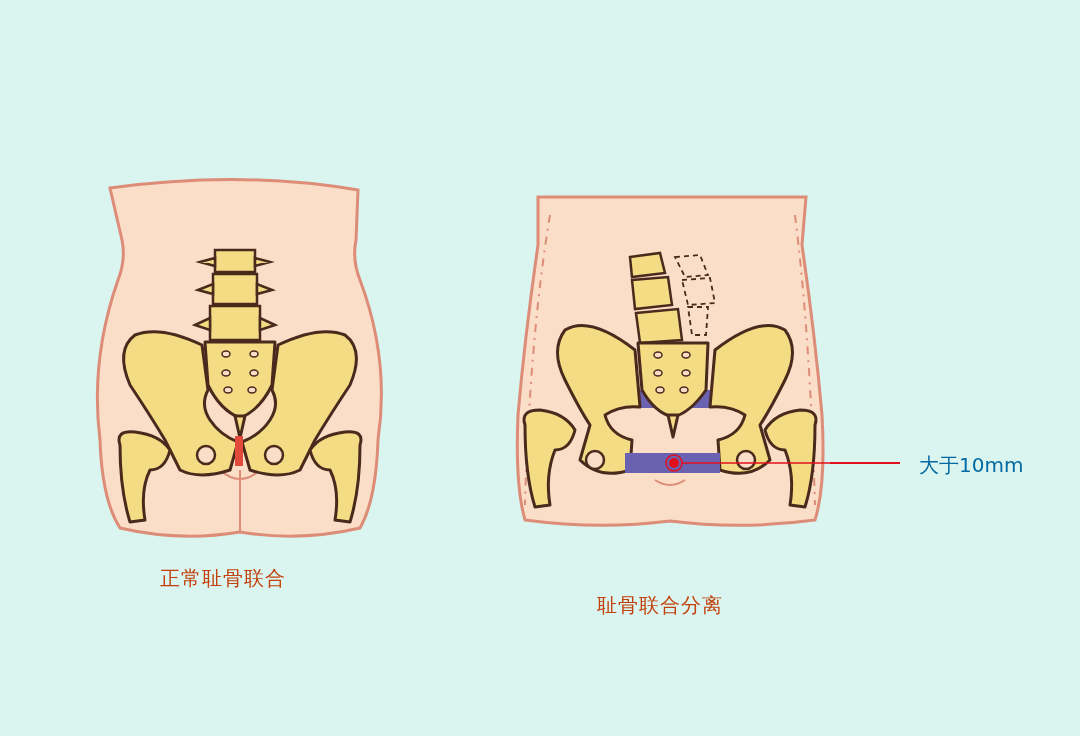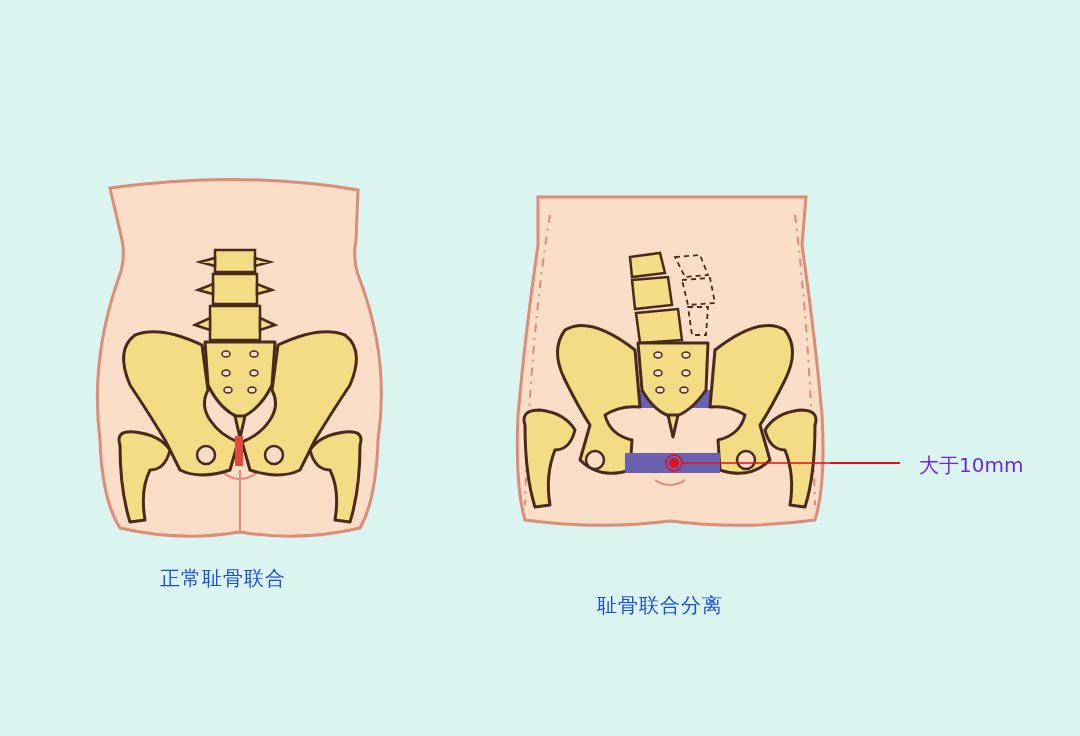--- a/index.html
+++ b/index.html
@@ -4,25 +4,25 @@
 <style>
   html, body { margin:0; padding:0; }
   body {
     width:1080px; height:736px; overflow:hidden;
     background:#daf5f0;
     font-family:"DejaVu Sans","Liberation Sans",sans-serif;
     position:relative;
   }
   .figure { position:absolute; }
   .caption {
-    position:absolute; font-size:20px; color:#1d4ed8; letter-spacing:1px;
+    position:absolute; font-size:20px; color:#c2410c; letter-spacing:1px;
     white-space:nowrap;
   }
   .annotation-label {
-    position:absolute; font-size:20px; color:#6d28d9; white-space:nowrap;
+    position:absolute; font-size:20px; color:#0369a1; white-space:nowrap;
   }
   svg { display:block; }
 </style>
 </head>
 <body>
 
 <div class="figure" style="left:60px; top:170px; width:360px; height:380px;">
   <svg width="360" height="380" viewBox="0 0 360 380">
 
     <path d="M50 18 Q180 0 298 20 L296 70 Q292 90 300 110 Q330 190 318 270 Q316 330 300 358 Q240 372 180 362 Q120 372 60 358 Q42 330 40 270 Q30 190 58 110 Q66 90 62 70 Z" fill="#fbdec8" stroke="#dd8c78" stroke-width="3"></path>

